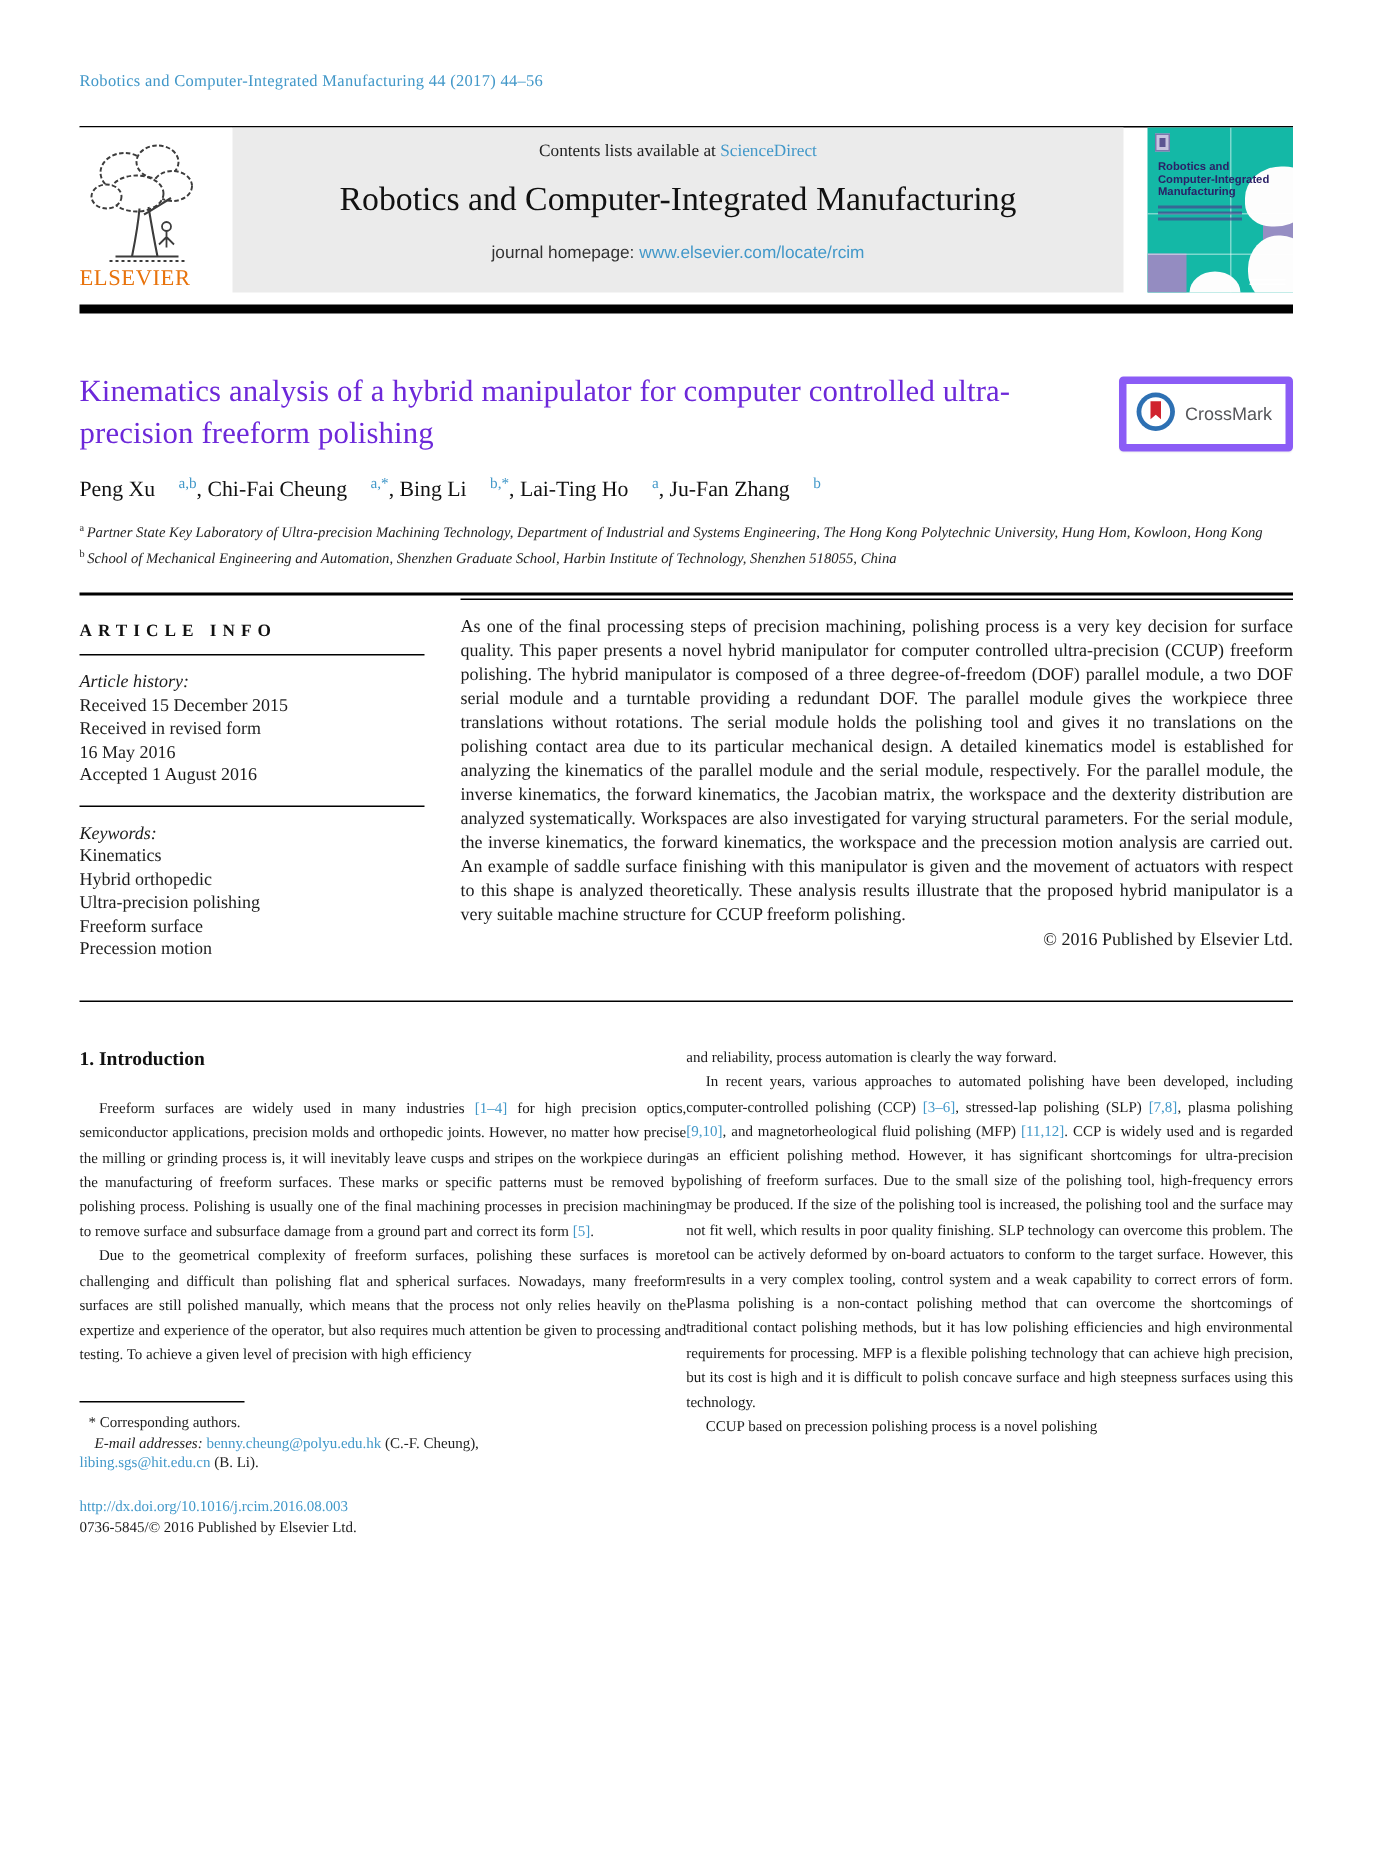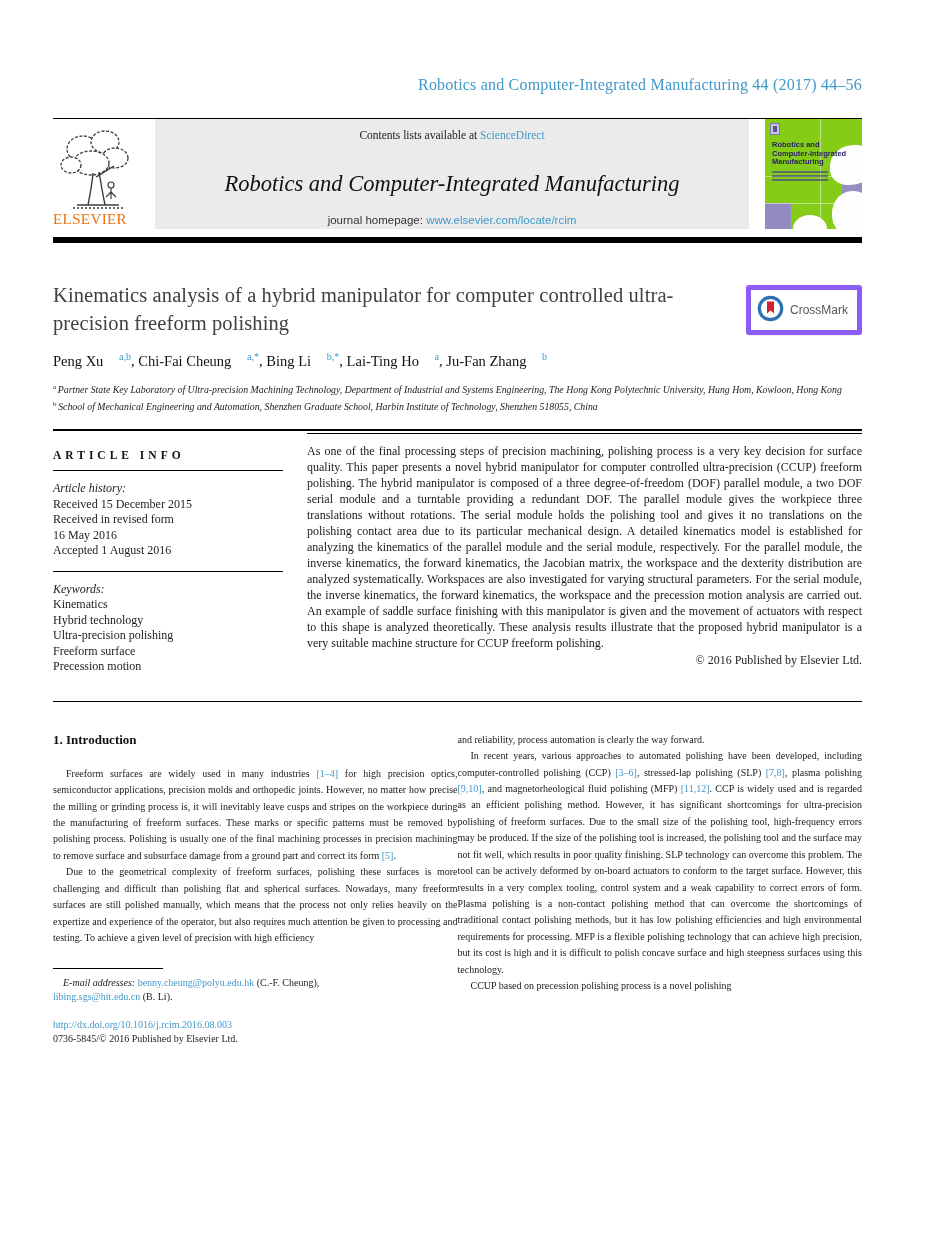--- a/index.html
+++ b/index.html
@@ -8,34 +8,34 @@
   .page { position:relative; width:925px; height:1234px; background:#fff; overflow:hidden;
           padding:0 63px 0 53px; }
 
   .link { color:#4298c9; }
   .italic { font-style:italic; }
   .sup { font-size:0.70em; vertical-align:super; }
   .sc  { font-size:0.70em; vertical-align:super; color:#4298c9;margin-left:12px; }
   .cite { color:#4298c9; }
 
   
-  .cite-top { text-align:right; padding-top:76px; font-size:16px; color:#4298c9; letter-spacing:0.2px; }
+  .cite-top { text-align:left; padding-top:48px; font-size:11px; color:#4298c9; letter-spacing:0.2px; }
 
   
   .header-rule { height:1px; background:#000; margin-top:24px; }
   .header { display:flex; align-items:stretch; height:110px; }
   .logo-block { width:102px; display:flex; flex-direction:column; align-items:flex-start; justify-content:flex-start; padding-top:4px; background:#fff; }
   .elsevier-word { font-size:15px; letter-spacing:0.4px; color:#e8730c; margin-top:-2px; font-family:"Liberation Serif", serif; }
   .header-center { flex:1; background:#ebebeb; text-align:center; padding-top:10px; margin-right:16px; }
   .contents-line { font-size:11.5px; color:#222; }
-  .journal-title { font-size:22.5px; color:#111; margin-top:30px;font-style:italic; }
+  .journal-title { font-size:22.5px; color:#111; margin-top:13px; }
   .homepage-line { font-size:11.5px; font-family:"Liberation Sans", sans-serif; color:#333; margin-top:17px;text-align:center; }
 
   
-  .cover { position:relative; width:97px; height:110px; background:#84cc16; overflow:hidden; flex:none; }
+  .cover { position:relative; width:97px; height:110px; background:#14b8a6; overflow:hidden; flex:none; }
   .cover .gridv { position:absolute; left:57%; top:0; bottom:0; width:1px; background:rgba(255,255,255,0.45); }
   .cover .gridh1 { position:absolute; left:0; right:0; top:52%; height:1px; background:rgba(255,255,255,0.45); }
   .cover .gridh2 { position:absolute; left:0; right:0; top:76%; height:1px; background:rgba(255,255,255,0.45); }
   .cover .blob1 { position:absolute; right:-14px; top:26px; width:46px; height:40px; background:#fdfdfd; border-radius:55% 45% 60% 40%; }
   .cover .blob2 { position:absolute; right:-12px; bottom:-8px; width:42px; height:46px; background:#fdfdfd; border-radius:48%; }
   .cover .blob3 { position:absolute; left:28px; bottom:-14px; width:34px; height:28px; background:#fdfdfd; border-radius:50%; }
   .cover .patch1 { position:absolute; left:0; bottom:0; width:26px; height:26px; background:#948cc1; }
   .cover .patch2 { position:absolute; right:0; top:52%; width:20px; height:24px; background:#968ec3; }
   .cover .cov-logo { position:absolute; left:5px; top:4px; width:10px; height:12px; background:#c8c3e0; border:1px solid #7d76ad; }
   .cover .cov-logo::after { content:""; position:absolute; left:2px; top:2px; width:4px; height:6px; background:#5c5492; }
@@ -43,21 +43,21 @@
                       font-weight:bold; font-size:7.5px; line-height:8.5px; color:#2b2167; }
   .cover .cov-sub { position:absolute; left:7px; top:52px; }
   .cover .cov-sub div { width:56px; height:2px; background:rgba(72,62,140,0.65); margin-bottom:2px; }
   .cover .cov-foot { position:absolute; right:5px; bottom:5px; }
   .cover .cov-foot div { width:24px; height:1.5px; background:rgba(255,255,255,0.9); margin-top:1.5px; }
 
   .black-bar { height:6px; background:#000; margin-top:8px; }
 
   
   .title-row { display:flex; justify-content:space-between; align-items:flex-start; margin-top:38px; }
-  h1 { font-size:20.5px; font-weight:normal; line-height:28px; max-width:700px; color:#404040; letter-spacing:0.1px; }
+  h1 { font-size:20.5px; font-weight:normal; line-height:28px; max-width:700px; color:#6d28d9; letter-spacing:0.1px; }
   .crossmark { display:flex; align-items:center; gap:6px; border:5px solid #8b5cf6; border-radius:3px;
                padding:5px 9px 5px 6px; margin-top:4px; background:#fff; box-shadow:0 1px 1px rgba(0,0,0,0.05); }
   .crossmark span { font-family:"Liberation Sans", sans-serif; font-size:12px; color:#55565a; }
 
   .authors { font-size:14.5px; margin-top:14px; color:#111; }
   .affils { margin-top:10px; }
   .affil { font-size:9.8px; font-style:italic; line-height:13.5px; color:#222; }
   .affil .sup { font-style:normal; }
 
   .rule-2 { height:2px; background:#000; margin-top:16px; }
@@ -194,21 +194,21 @@
         <div>
             <div>Received 15 December 2015</div>
             <div>Received in revised form</div>
             <div>16 May 2016</div>
             <div>Accepted 1 August 2016</div>
           </div>
         <div class="rule-1 mid-rule"></div>
         <div class="italic kw-label">Keywords:</div>
         <div>
             <div>Kinematics</div>
-            <div>Hybrid technology</div>
+            <div>Hybrid orthopedic</div>
             <div>Ultra-precision polishing</div>
             <div>Freeform surface</div>
             <div>Precession motion</div>
           </div>
       </div>
     </div>
 
     <div class="abs-col">
       <div class="rule-1"></div>
       <p class="abs-text">As one of the final processing steps of precision machining, polishing process is a very key decision for surface quality. This paper presents a novel hybrid manipulator for computer controlled ultra-precision (CCUP) freeform polishing. The hybrid manipulator is composed of a three degree-of-freedom (DOF) parallel module, a two DOF serial module and a turntable providing a redundant DOF. The parallel module gives the workpiece three translations without rotations. The serial module holds the polishing tool and gives it no translations on the polishing contact area due to its particular mechanical design. A detailed kinematics model is established for analyzing the kinematics of the parallel module and the serial module, respectively. For the parallel module, the inverse kinematics, the forward kinematics, the Jacobian matrix, the workspace and the dexterity distribution are analyzed systematically. Workspaces are also investigated for varying structural parameters. For the serial module, the inverse kinematics, the forward kinematics, the workspace and the precession motion analysis are carried out. An example of saddle surface finishing with this manipulator is given and the movement of actuators with respect to this shape is analyzed theoretically. These analysis results illustrate that the proposed hybrid manipulator is a very suitable machine structure for CCUP freeform polishing.</p>
@@ -219,20 +219,21 @@
   <div class="rule-1 full-rule"></div>
 
   <div class="body-grid">
     <div class="col-left">
       <h2>1. Introduction</h2>
       <p class="indent"><span>Freeform surfaces are widely used in many industries </span><span class="cite">[1–4]</span><span> for high precision optics, semiconductor applications, precision molds and orthopedic joints. However, no matter how precise the milling or grinding process is, it will inevitably leave cusps and stripes on the workpiece during the manufacturing of freeform surfaces. These marks or specific patterns must be removed by polishing process. Polishing is usually one of the final machining processes in precision machining to remove surface and subsurface damage from a ground part and correct its form </span><span class="cite">[5]</span><span>.</span></p>
       <p class="indent">Due to the geometrical complexity of freeform surfaces, polishing these surfaces is more challenging and difficult than polishing flat and spherical surfaces. Nowadays, many freeform surfaces are still polished manually, which means that the process not only relies heavily on the expertize and experience of the operator, but also requires much attention be given to processing and testing. To achieve a given level of precision with high efficiency</p>
 
       <div class="footnote">
         <div class="fn-rule"></div>
+        <div class="fn-line fn-first">* Corresponding authors.</div>
         <div class="fn-line fn-indent"><span class="italic">E-mail addresses: </span><span class="cite">benny.cheung@polyu.edu.hk</span><span> (C.-F. Cheung),</span></div>
         <div class="fn-line"><span class="cite">libing.sgs@hit.edu.cn</span><span> (B. Li).</span></div>
         <div class="doi-block">
           <div class="cite">http://dx.doi.org/10.1016/j.rcim.2016.08.003</div>
           <div>0736-5845/© 2016 Published by Elsevier Ltd.</div>
         </div>
       </div>
     </div>
 
     <div class="col-right">

